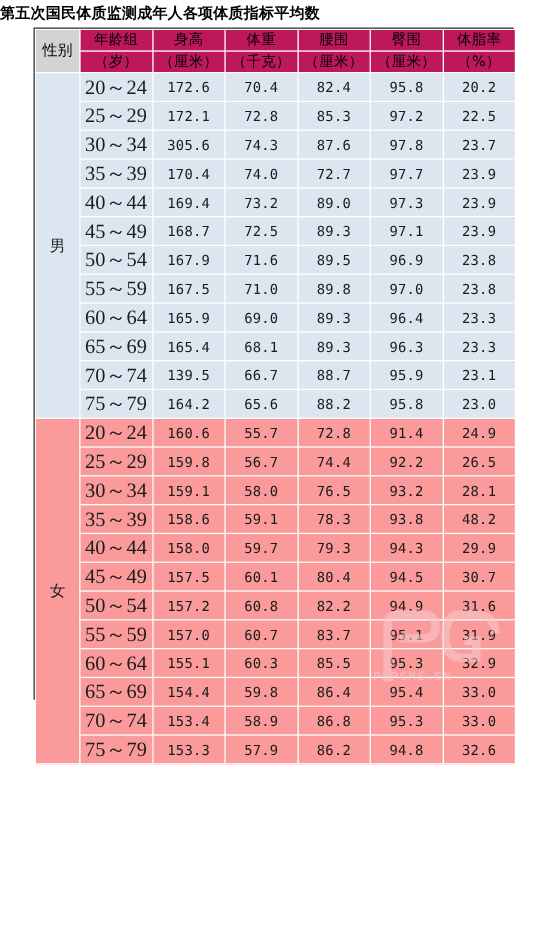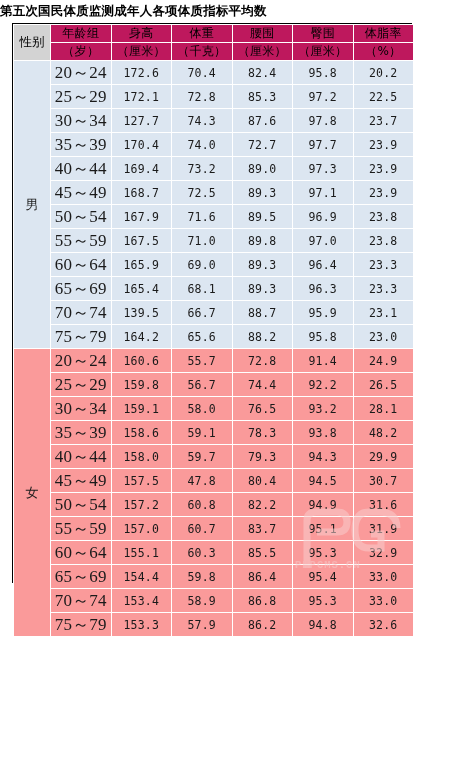--- a/index.html
+++ b/index.html
@@ -29,21 +29,21 @@
     color: #000000;
     letter-spacing: 0.2px;
     padding-top: 3px;
     height: 19px;
     line-height: 16px;
     font-family: "DejaVu Sans", "Liberation Sans", sans-serif;
   }
 
   .table-wrap {
     position: absolute;
-    left: 12px;
+    left: 28px;
     top: 23px;
     width: 400px;
     height: 560px;
     border: 1.5px solid #000000;
     box-sizing: border-box;
     background: #ffffff;
   }
 
   table.fitness {
     border-collapse: collapse;
@@ -177,21 +177,21 @@
           <tr class="male">
             <td class="agecell">25～29</td>
             <td class="datacell">172.1</td>
             <td class="datacell">72.8</td>
             <td class="datacell">85.3</td>
             <td class="datacell">97.2</td>
             <td class="datacell">22.5</td>
           </tr>
           <tr class="male">
             <td class="agecell">30～34</td>
-            <td class="datacell">127.7</td>
+            <td class="datacell">305.6</td>
             <td class="datacell">74.3</td>
             <td class="datacell">87.6</td>
             <td class="datacell">97.8</td>
             <td class="datacell">23.7</td>
           </tr>
           <tr class="male">
             <td class="agecell">35～39</td>
             <td class="datacell">170.4</td>
             <td class="datacell">74.0</td>
             <td class="datacell">72.7</td>
@@ -301,21 +301,21 @@
             <td class="agecell">40～44</td>
             <td class="datacell">158.0</td>
             <td class="datacell">59.7</td>
             <td class="datacell">79.3</td>
             <td class="datacell">94.3</td>
             <td class="datacell">29.9</td>
           </tr>
           <tr class="female">
             <td class="agecell">45～49</td>
             <td class="datacell">157.5</td>
-            <td class="datacell">47.8</td>
+            <td class="datacell">60.1</td>
             <td class="datacell">80.4</td>
             <td class="datacell">94.5</td>
             <td class="datacell">30.7</td>
           </tr>
           <tr class="female">
             <td class="agecell">50～54</td>
             <td class="datacell">157.2</td>
             <td class="datacell">60.8</td>
             <td class="datacell">82.2</td>
             <td class="datacell">94.9</td>

